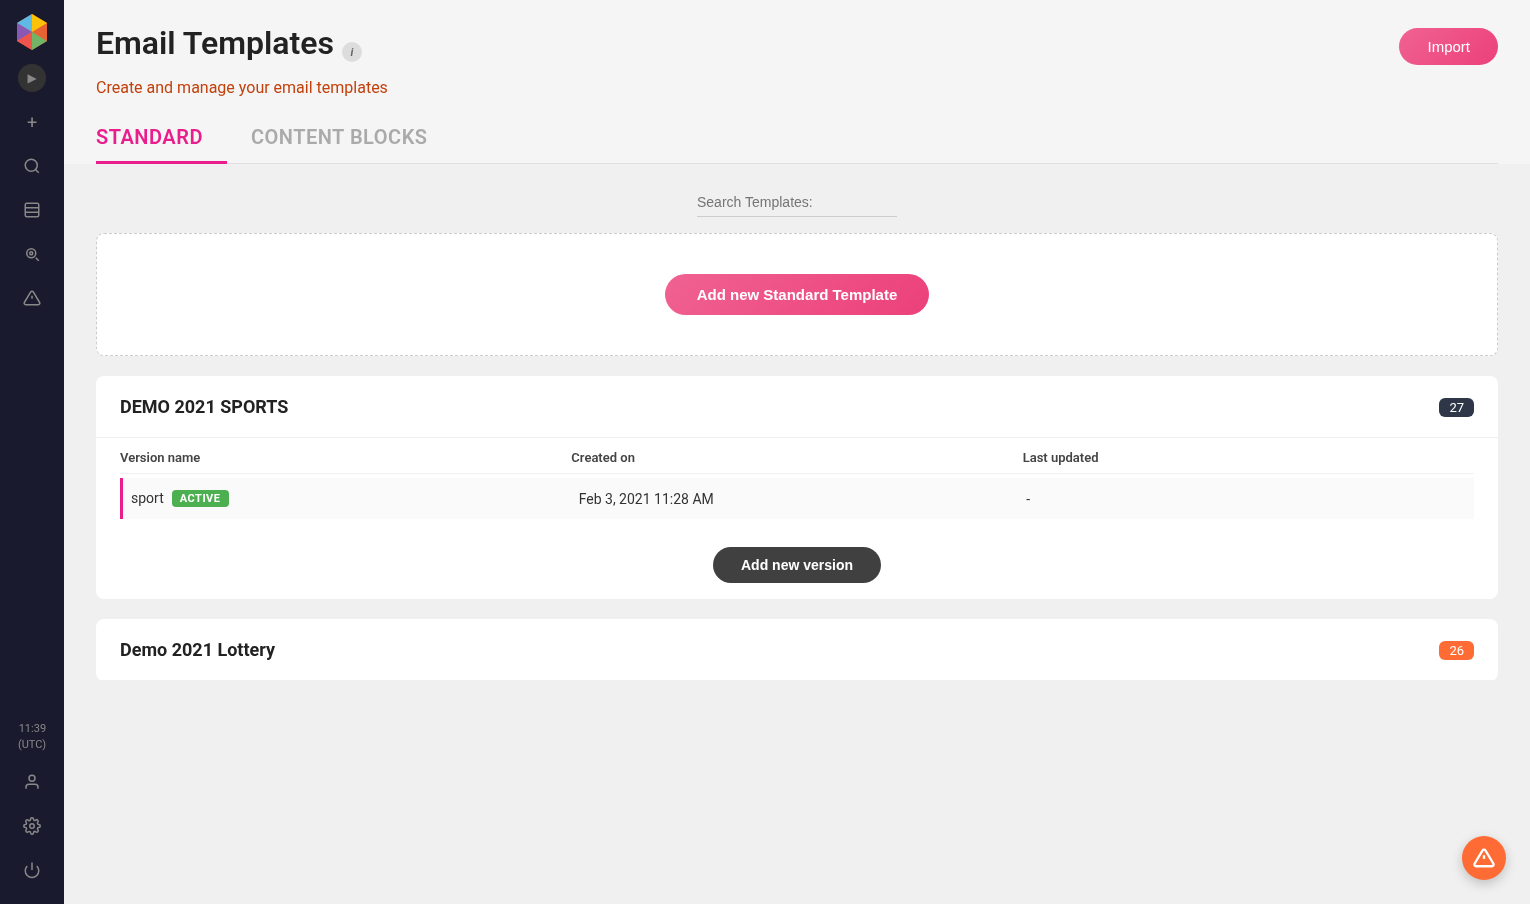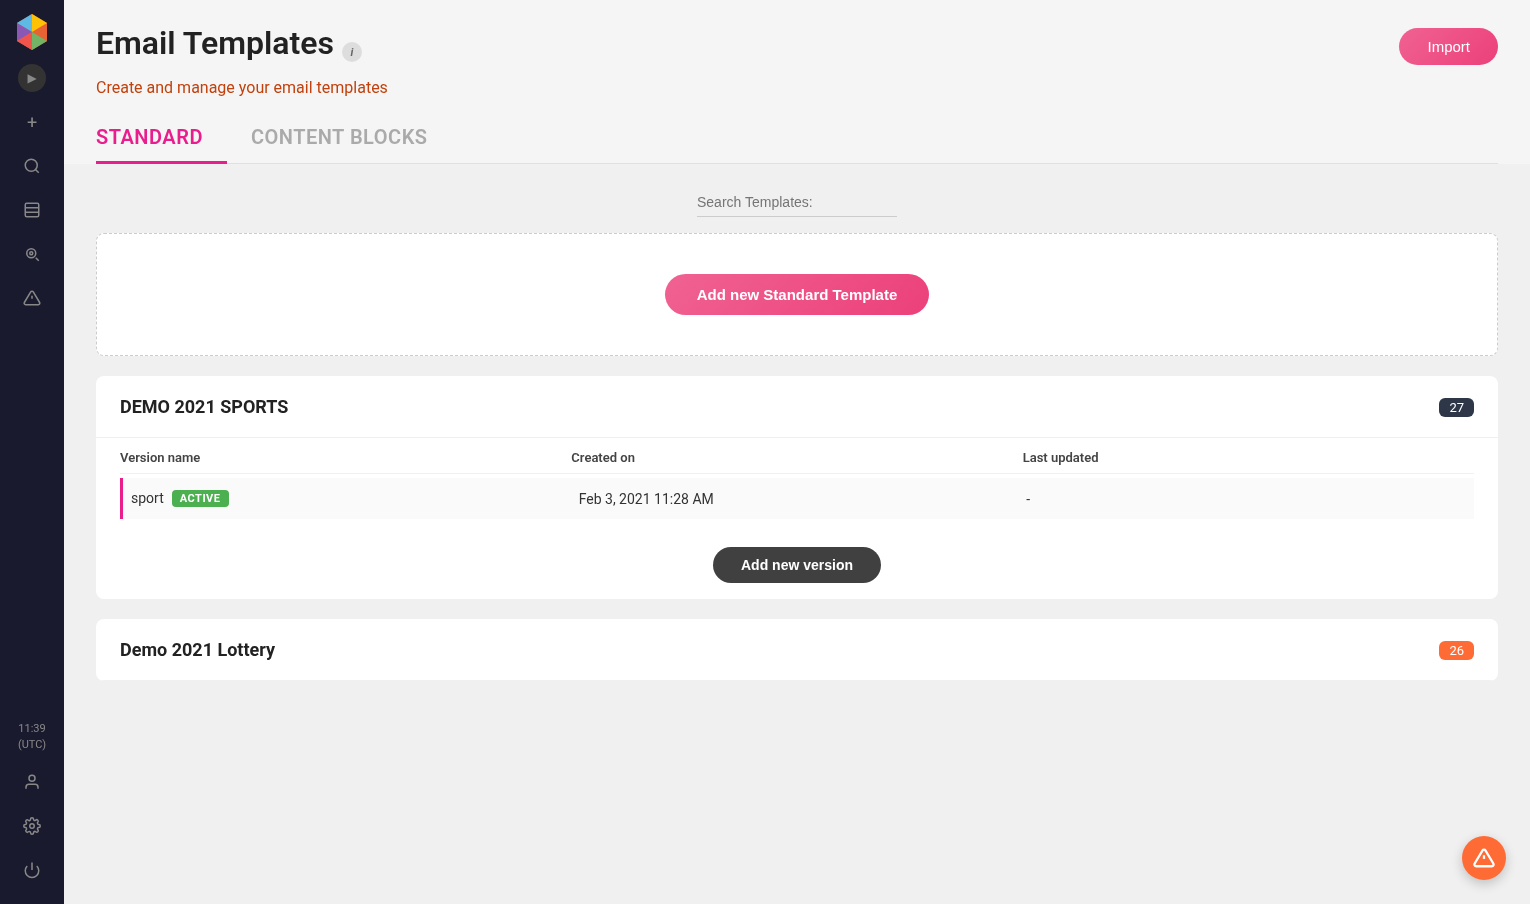--- a/index.html
+++ b/index.html
@@ -26,21 +26,21 @@
       color: #888;
       cursor: pointer;
       border-radius: 8px;
       margin: 4px 0;
       font-size: 18px;
     }
     .sidebar-spacer { flex: 1; }
     .sidebar-time {
       color: #888;
       font-size: 11px;
-      text-align: center;
+      text-align: right;
       line-height: 1.4;
       margin-bottom: 8px;
     }
     .sidebar-play {
       width: 28px;
       height: 28px;
       border-radius: 50%;
       background: #333;
       display: flex;
       align-items: center;

